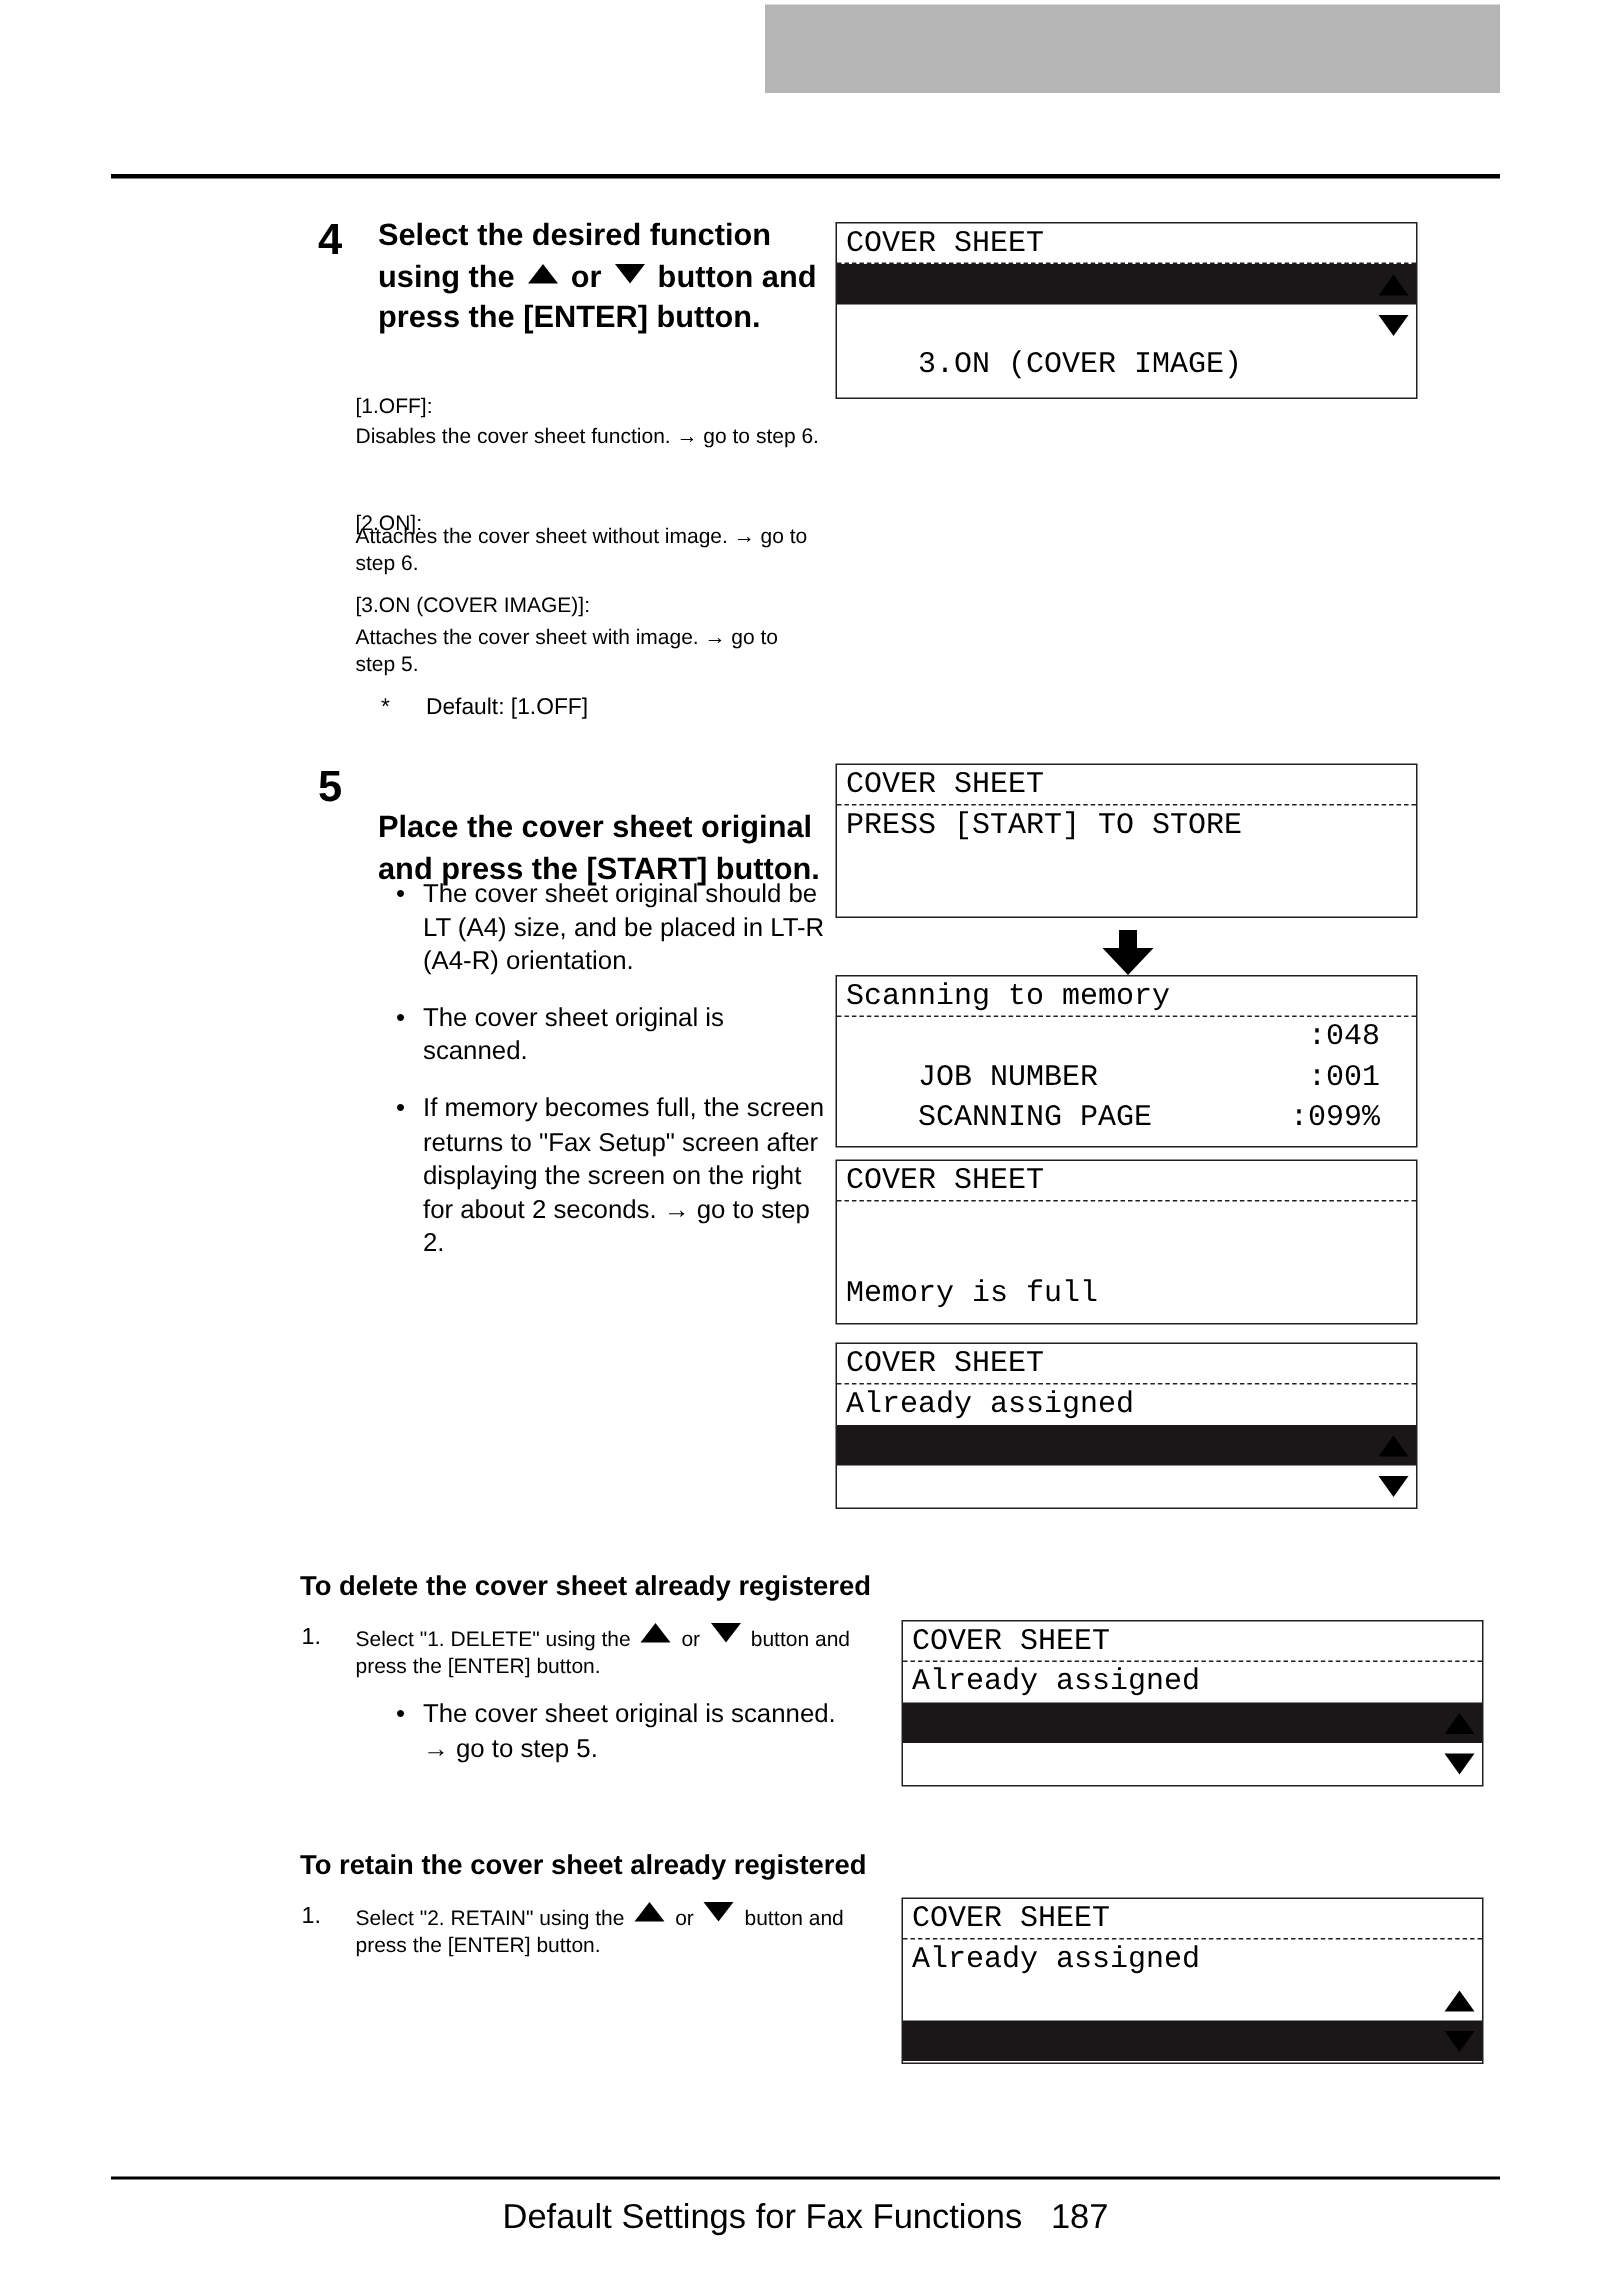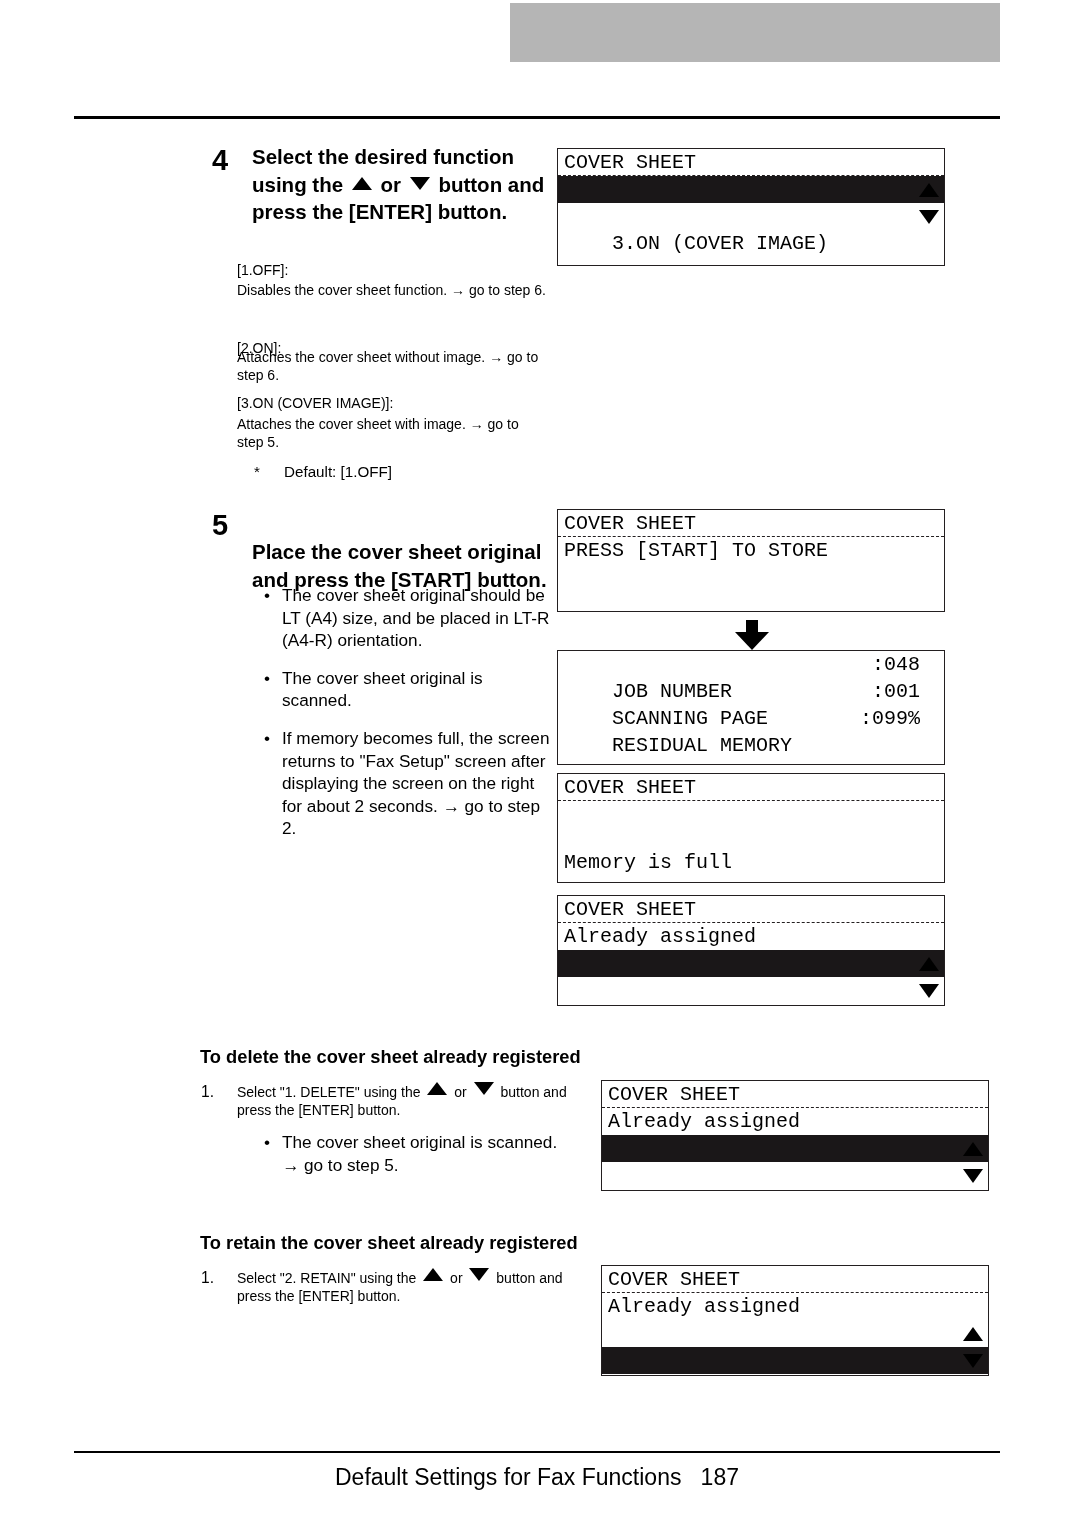--- a/index.html
+++ b/index.html
@@ -244,20 +244,21 @@
   <div class="row title">COVER SHEET</div>
   <div class="row">PRESS [START] TO STORE</div>
 </div>
 
 <div class="flow-arrow" style="left:735px; top:620px;">
   <div class="shaft"></div>
   <div class="head"></div>
 </div>
 
 <div class="lcd" style="left:557px; top:650px; width:388px; height:115px;">
+  <div class="row title">Scanning to memory</div>
   <div class="row">
     <span>JOB NUMBER</span>
     <span class="val">:048</span>
   </div>
   <div class="row">
     <span>SCANNING PAGE</span>
     <span class="val">:001</span>
   </div>
   <div class="row">
     <span>RESIDUAL MEMORY</span>

